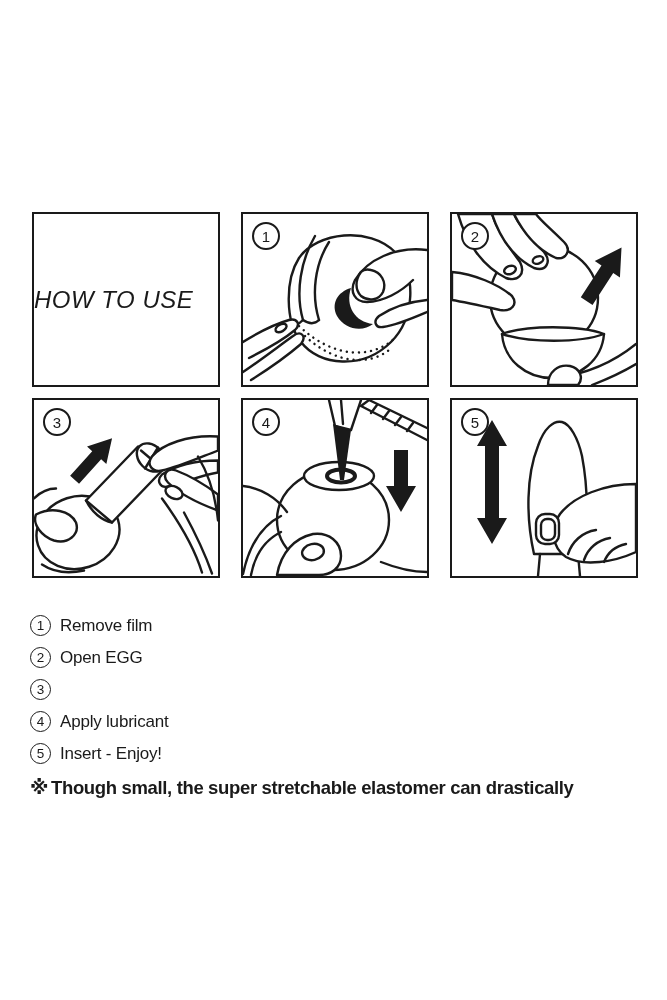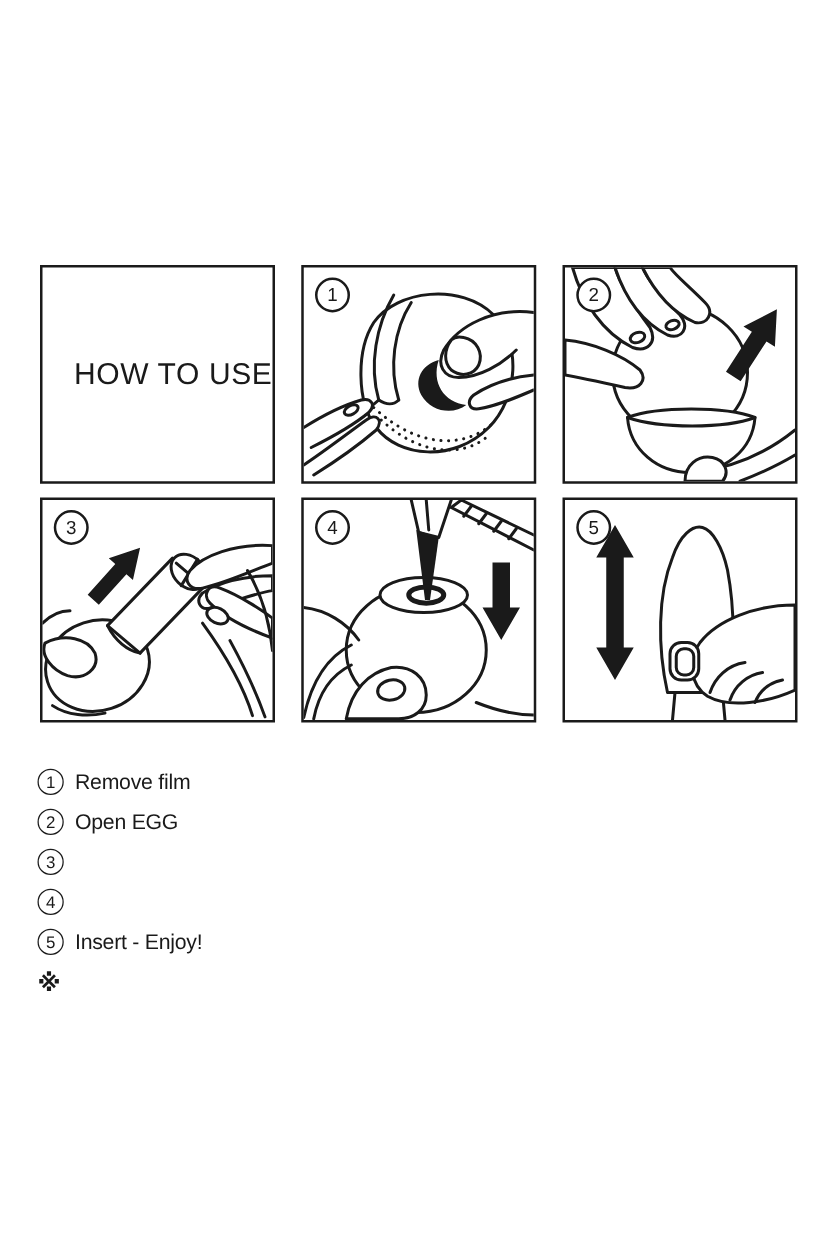--- a/index.html
+++ b/index.html
@@ -2,21 +2,21 @@
 <html><head>
 <meta charset="utf-8">
 <style>
   html,body{margin:0;padding:0;background:#fff;}
   .page{position:relative;width:667px;height:1000px;background:#fff;overflow:hidden;
         font-family:"Liberation Sans",sans-serif;color:#1a1a1a;}
   .panel-grid{position:absolute;left:32px;top:212px;display:grid;
         grid-template-columns:188px 188px 188px;grid-template-rows:175px 180px;
         column-gap:21px;row-gap:11px;}
   .panel{position:relative;border:2px solid #1a1a1a;background:#fff;box-sizing:border-box;}
-  .panel-intro{display:flex;align-items:center;justify-content:flex-end;}
+  .panel-intro{display:flex;align-items:center;justify-content:flex-start;font-style:italic;}
   .intro-label{font-size:24px;letter-spacing:.5px;font-weight:400;}
   .panel svg{position:absolute;left:0;top:0;width:100%;height:100%;display:block;}
   .step-badge{position:absolute;top:8px;left:9px;width:24px;height:24px;border:2px solid #1a1a1a;
         border-radius:50%;display:flex;align-items:center;justify-content:center;
         font-size:15px;font-weight:400;background:#fff;z-index:2;line-height:1;}
   .instructions{position:absolute;left:30px;top:615px;width:620px;}
   .instr-item{display:flex;align-items:center;gap:9px;margin-bottom:11px;white-space:nowrap;}
   .num-badge{width:21px;height:21px;border:1.5px solid #1a1a1a;border-radius:50%;
         display:inline-flex;align-items:center;justify-content:center;flex:none;
         font-size:13.5px;font-weight:400;line-height:1;box-sizing:border-box;}
@@ -153,27 +153,28 @@
     </div>
     <div class="instr-item">
       <span class="num-badge">2</span>
       <span class="instr-text">Open EGG</span>
     </div>
     <div class="instr-item">
       <span class="num-badge">3</span>
     </div>
     <div class="instr-item">
       <span class="num-badge">4</span>
+      <span class="instr-text">Apply lubricant</span>
     </div>
     <div class="instr-item">
       <span class="num-badge">5</span>
       <span class="instr-text">Insert - Enjoy!</span>
     </div>
 
     <div class="note">
       <span class="note-marker">※</span>
       <span>
-        <br>
+        <span class="note-line">Though small, the super stretchable elastomer can drastically</span><br>
       </span>
     </div>
   </div>
 
 </div>
 
 </body></html>

